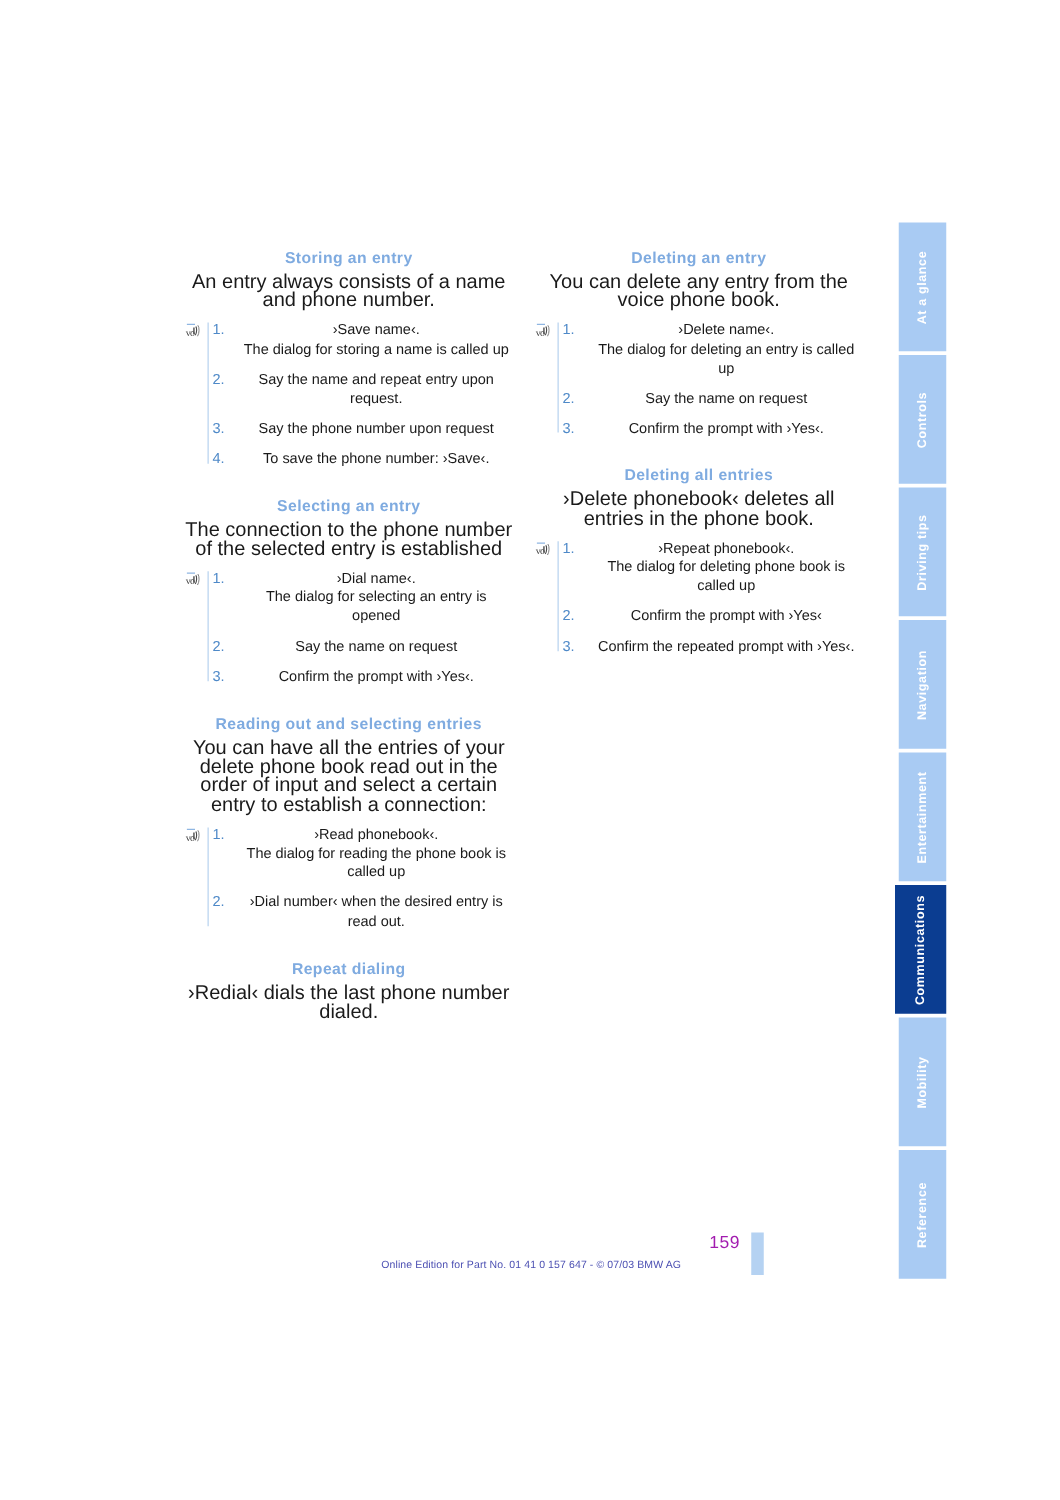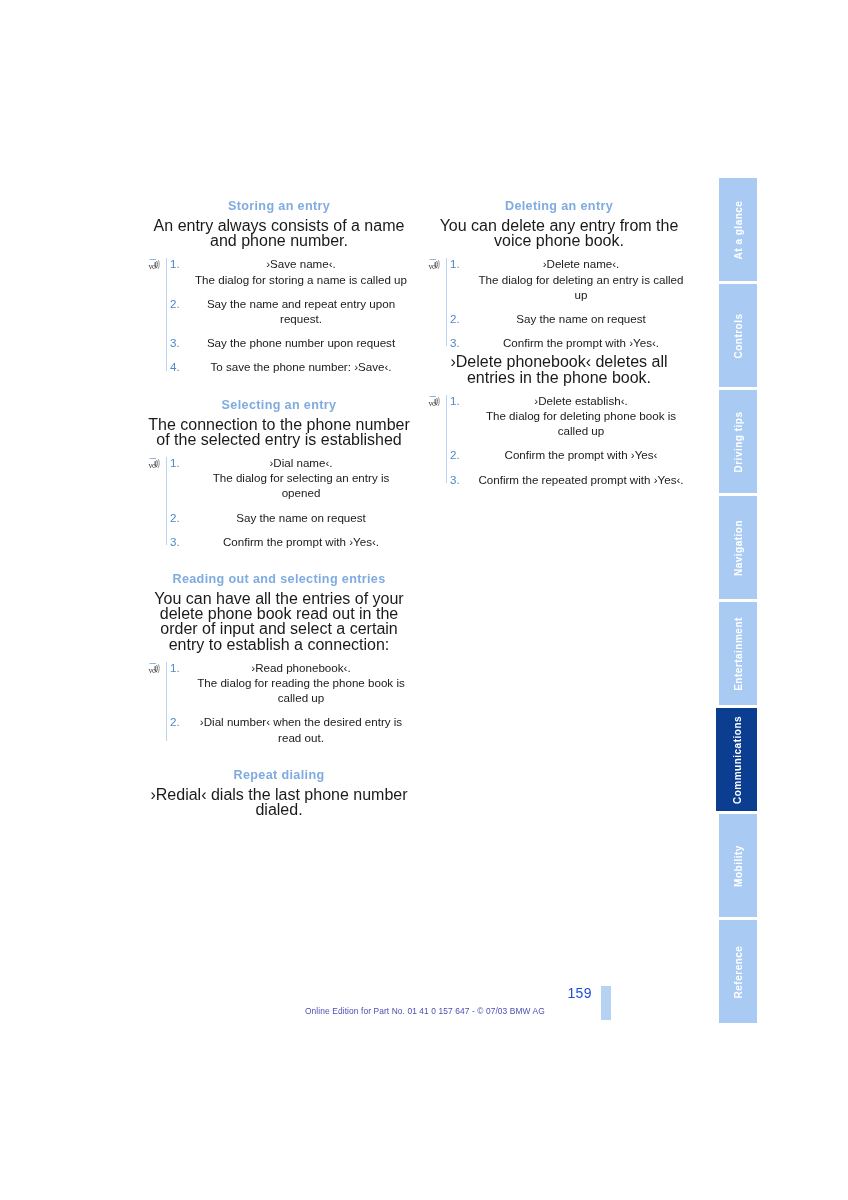--- a/index.html
+++ b/index.html
@@ -138,21 +138,21 @@
   .tab.active .tab-label { color: #ffffff; }
 
   
   .folio {
     position: absolute;
     left: 540px;
     top: 985px;
     width: 52px;
     text-align: right;
     font-size: 14px;
-    color: #1d4ed8;
+    color: #a21caf;
     letter-spacing: 0.4px;
   }
   .folio-bar {
     position: absolute;
     left: 601px;
     top: 986px;
     width: 10px;
     height: 34px;
     background: #b5d2f2;
   }
@@ -292,35 +292,36 @@
               <span class="txt">Say the name on request</span>
             </li>
             <li>
               <span class="num">3.</span>
               <span class="txt">Confirm the prompt with ›Yes‹.</span>
             </li>
           </ol>
         </div>
       </div>
       <div class="section">
+        <div class="h-sub spaced">Deleting all entries</div>
         <p class="para">›Delete phonebook‹ deletes all entries in the phone book.</p>
         <div class="proc">
           <span class="rule"></span>
           <span class="voice-icon"><svg width="15" height="14" viewBox="0 0 15 14">
               <path d="M1.5 1.5 L8 1.5" stroke="#8fb6e2" stroke-width="1" fill="none"></path>
               <text x="0.5" y="10.5" font-family="Liberation Serif, serif" font-size="8" fill="#3a3a3a">v</text>
               <text x="4" y="10.5" font-family="Liberation Serif, serif" font-size="8" fill="#3a3a3a">o</text>
               <path d="M8.6 3.2 C9.6 4.2 9.6 8.2 8.2 10.2" stroke="#4a4a4a" stroke-width="0.9" fill="none"></path>
               <path d="M10.3 2.2 C11.6 4.0 11.6 8.6 10.0 11.0" stroke="#6f6f6f" stroke-width="0.7" fill="none"></path>
               <rect x="6.6" y="4.0" width="1.1" height="5.2" fill="#4a4a4a"></rect>
             </svg></span>
           <ol>
             <li>
               <span class="num">1.</span>
-              <span class="txt">›Delete establish‹.</span>
+              <span class="txt">›Repeat phonebook‹.</span>
               <span class="txt sub">The dialog for deleting phone book is called up</span>
             </li>
             <li>
               <span class="num">2.</span>
               <span class="txt">Confirm the prompt with ›Yes‹</span>
             </li>
             <li>
               <span class="num">3.</span>
               <span class="txt">Confirm the repeated prompt with ›Yes‹.</span>
             </li>

